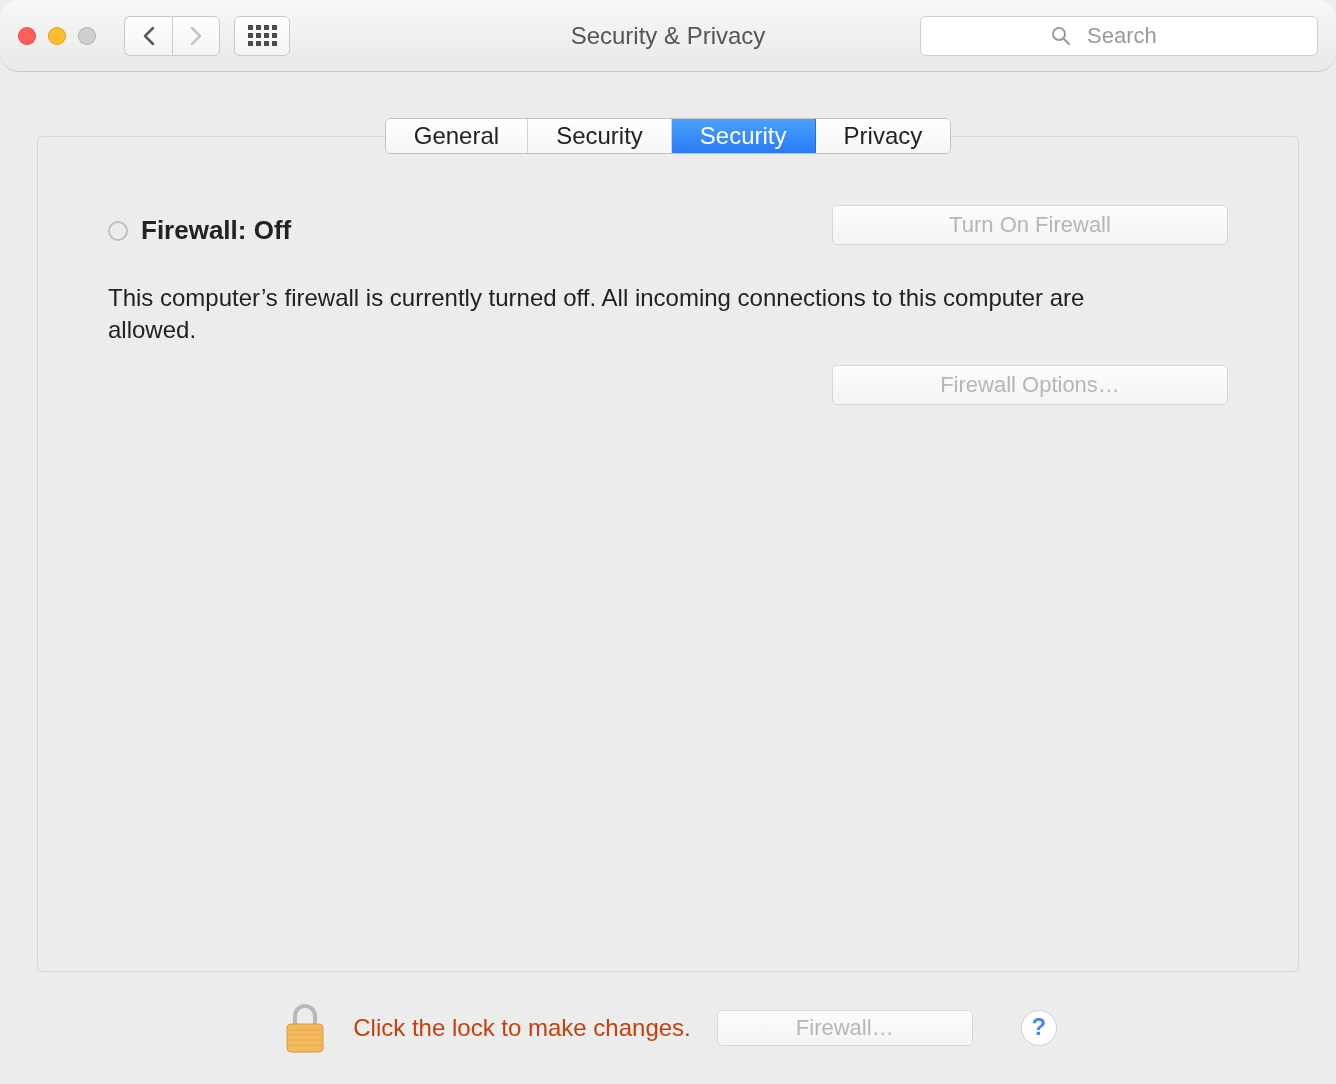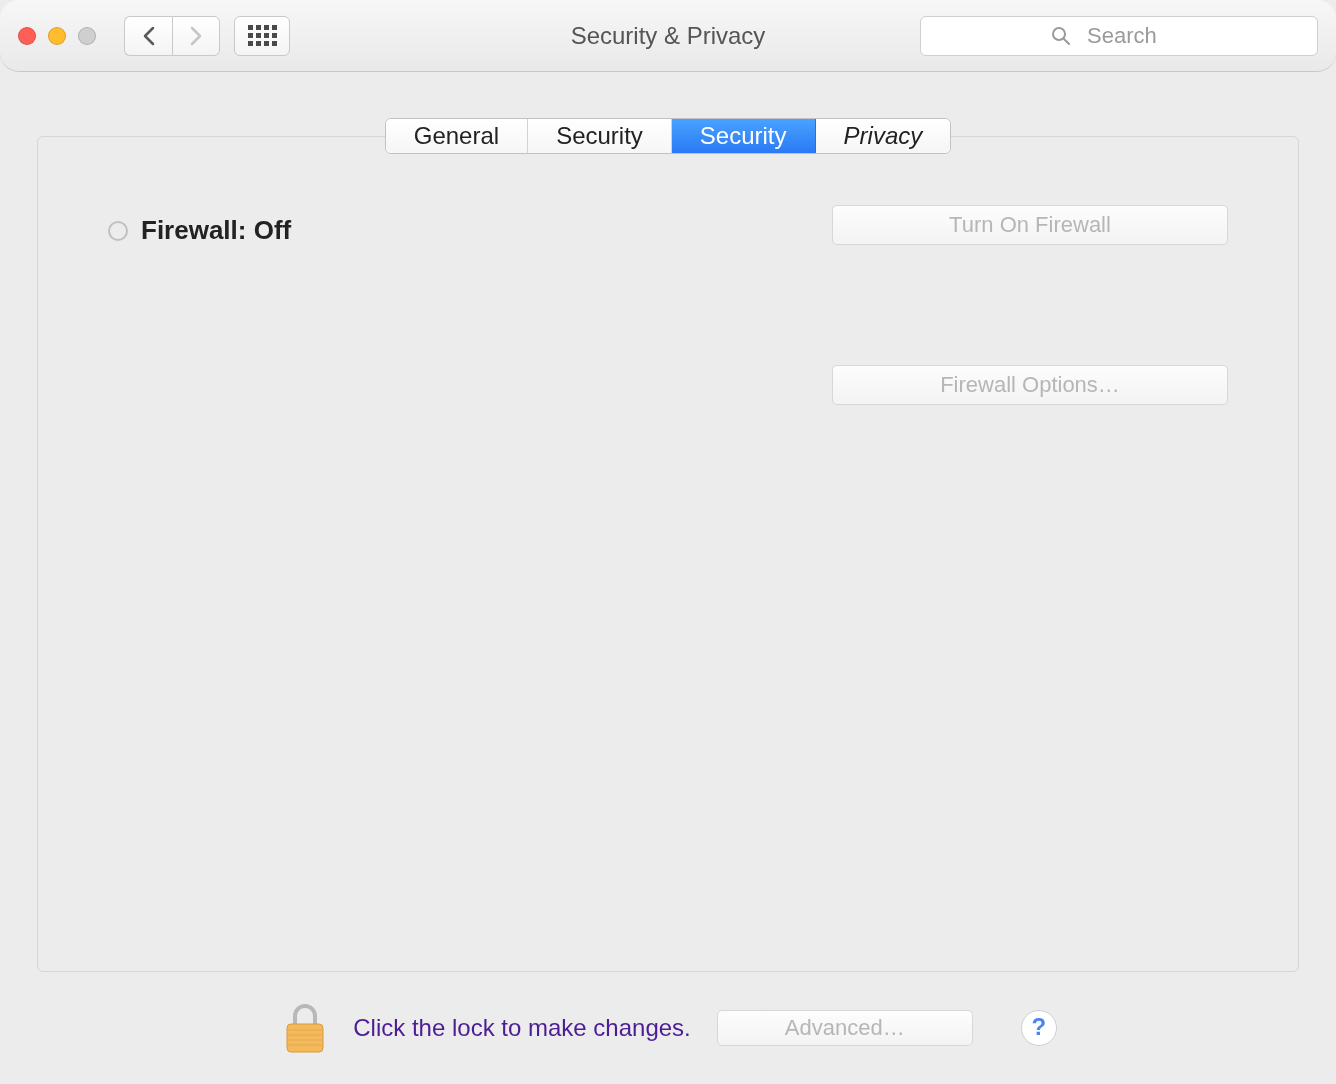--- a/index.html
+++ b/index.html
@@ -119,21 +119,21 @@
       height: 36px;
     }
     .tab {
       padding: 0 28px;
       font-size: 24px;
       line-height: 34px;
       background: linear-gradient(to bottom, #ffffff, #f6f6f6);
       border-right: 1px solid #d3d3d3;
       color: #222;
     }
-    .tab:last-child { border-right: none; font-style: italic; }
+    .tab:last-child { border-right: none; }
     .tab.active {
       background: linear-gradient(to bottom, #4aa2ff, #2a7af5);
       color: #fff;
       border-right-color: #2a6fe0;
     }
     .pane {
       margin-top: -18px;
       width: 1262px;
       background: #ececec;
       border: 1px solid #d6d6d6;
@@ -179,21 +179,21 @@
 
     
     .footer {
       height: 112px;
       display: flex;
       align-items: center;
       padding: 0 48px 0 52px;
       gap: 26px;
     }
     .lock-icon { width: 44px; height: 52px; }
-    .lock-text { font-size: 24px; color: #4c1d95; }
+    .lock-text { font-size: 24px; color: #c2410c; }
     .advanced-btn {
       margin-left: auto;
       width: 256px;
       height: 36px;
       border-radius: 5px;
       border: 1px solid #d7d7d7;
       background: linear-gradient(to bottom, #fdfdfd, #f3f3f3);
       color: #b6b6b6;
       font-size: 22px;
       font-family: inherit;
@@ -274,33 +274,34 @@
     </div>
 
     <div class="pane">
       <div class="status-row">
         <div class="status-indicator"></div>
         <div class="status-label">Firewall: Off</div>
       </div>
 
       <button class="turn-on-btn" disabled="">Turn On Firewall</button>
 
+      <div class="description">This computer’s firewall is currently turned off. All incoming connections to this computer are allowed.</div>
 
       <button class="options-btn" disabled="">Firewall Options…</button>
     </div>
 
     <div class="footer">
       <svg class="lock-icon" viewBox="0 0 44 52">
         <path d="M12 22 V14 a10 10 0 0 1 20 0 V22" fill="none" stroke="#b8b8b8" stroke-width="4"></path>
         <rect x="4" y="22" width="36" height="28" rx="4" fill="#f4b95a" stroke="#d99a3b" stroke-width="1"></rect>
         <line x1="4" y1="28" x2="40" y2="28" stroke="#e3a94e" stroke-width="1"></line>
         <line x1="4" y1="33" x2="40" y2="33" stroke="#e3a94e" stroke-width="1"></line>
         <line x1="4" y1="38" x2="40" y2="38" stroke="#e3a94e" stroke-width="1"></line>
         <line x1="4" y1="43" x2="40" y2="43" stroke="#e3a94e" stroke-width="1"></line>
       </svg>
       <div class="lock-text">Click the lock to make changes.</div>
-      <button class="advanced-btn" disabled="">Advanced…</button>
+      <button class="advanced-btn" disabled="">Firewall…</button>
       <div class="help-btn">?</div>
     </div>
 
   </div>
 
 </div>
 
 </body></html>

